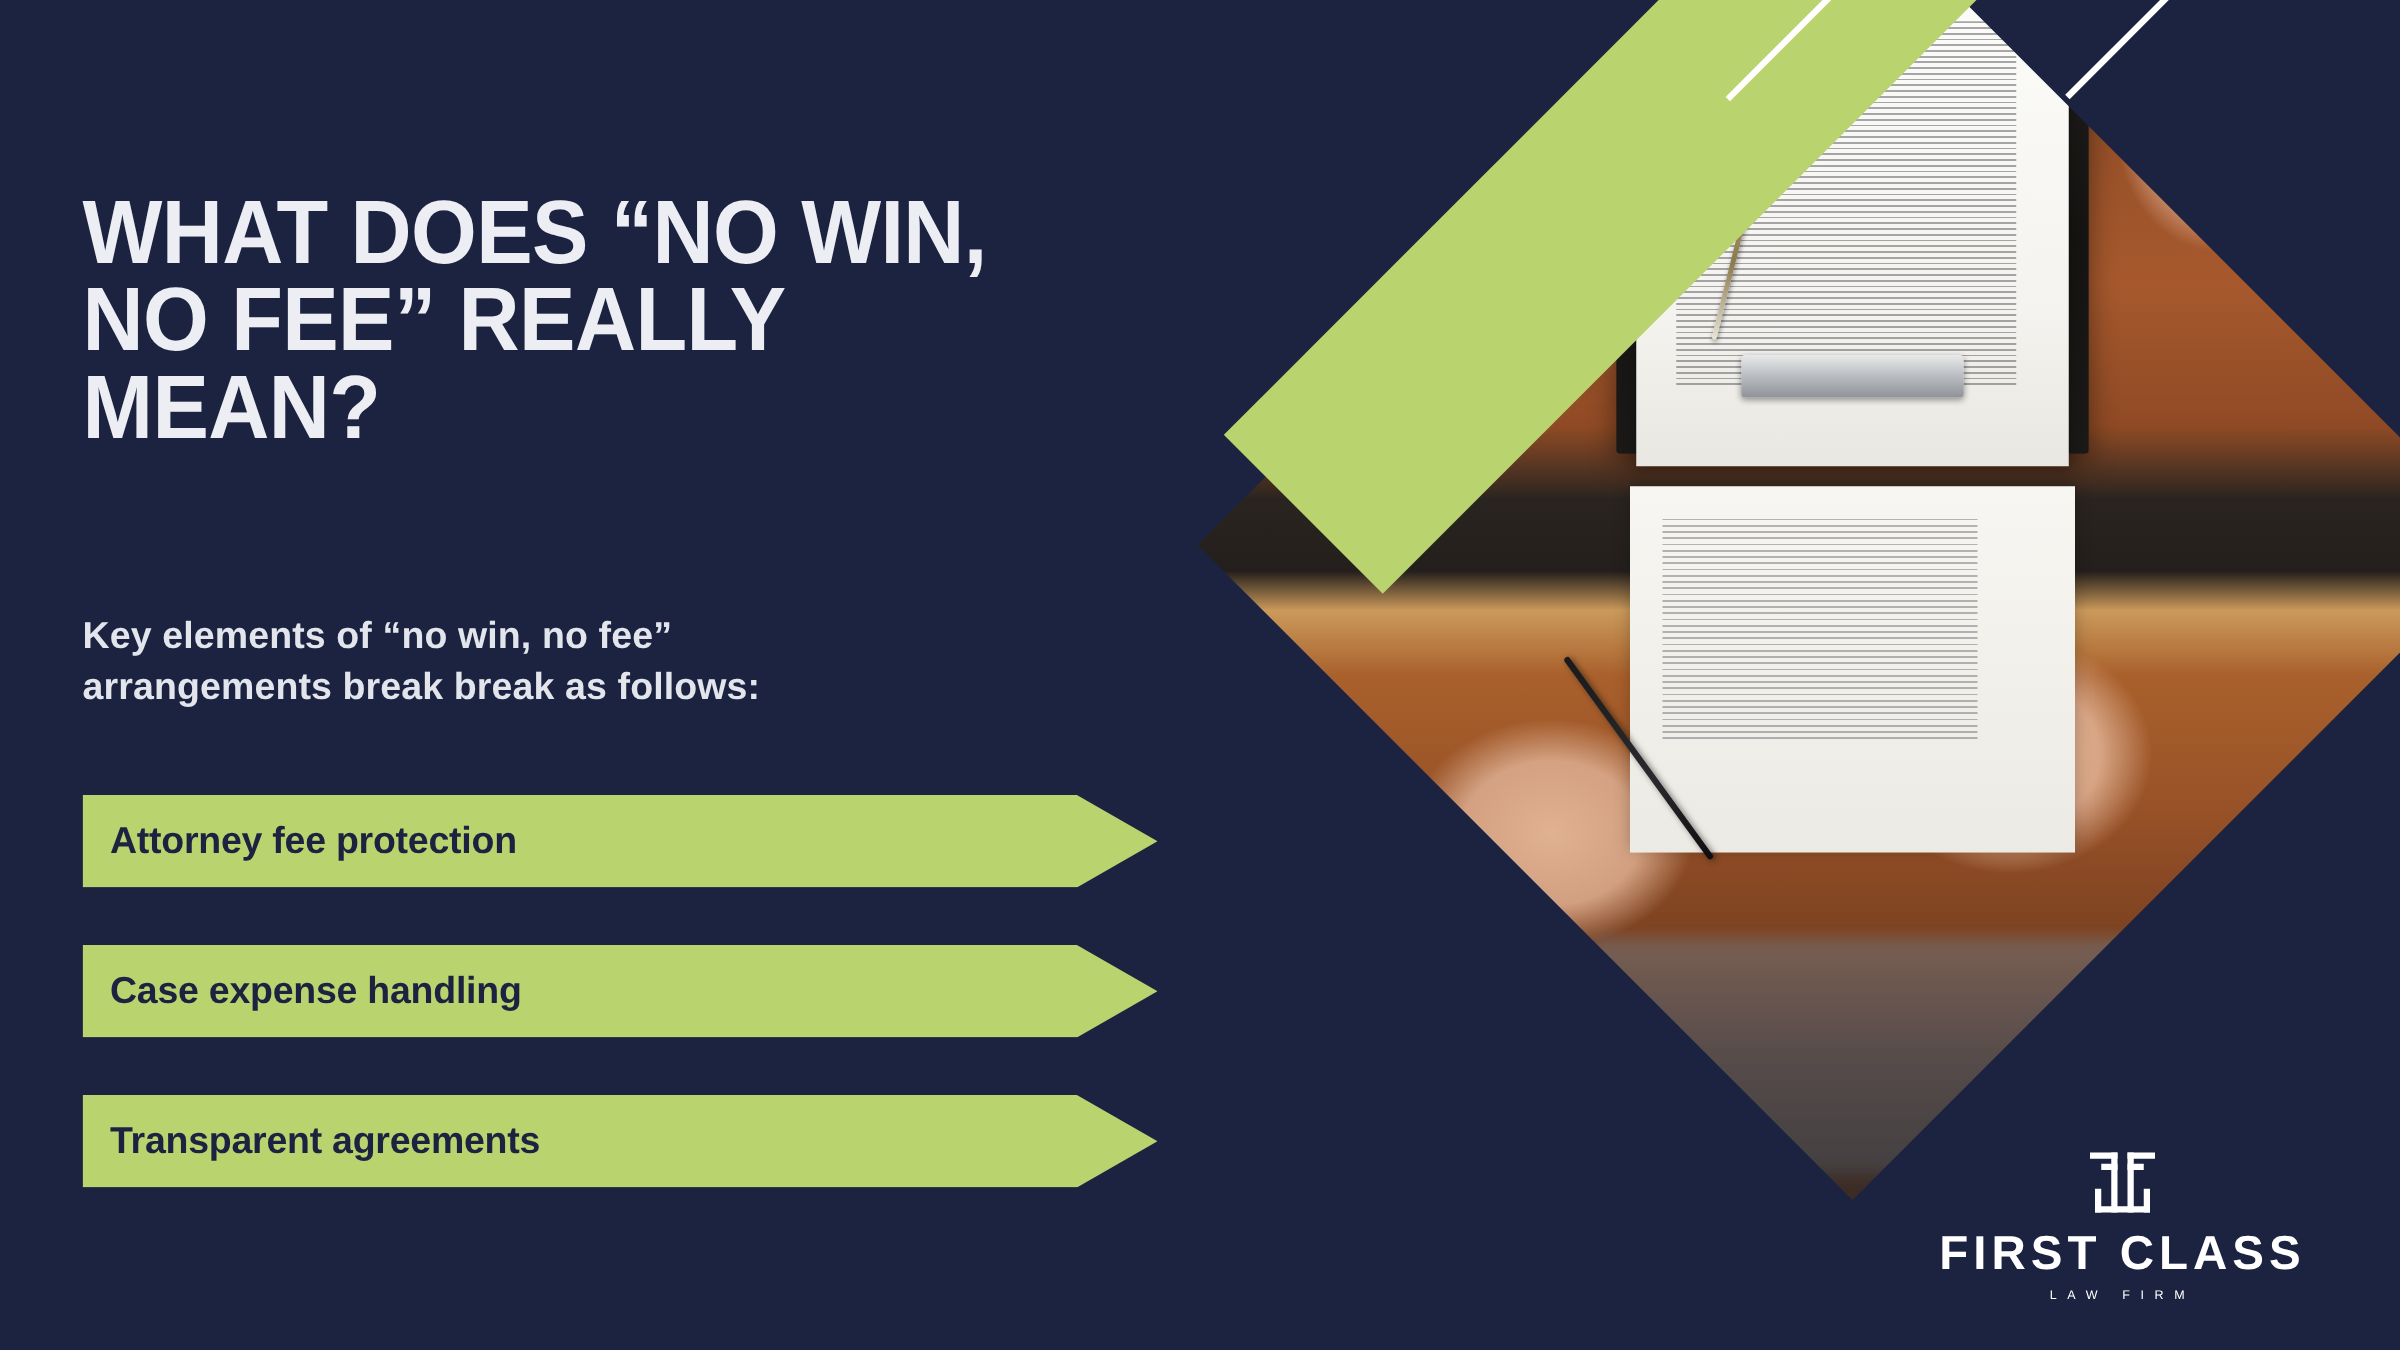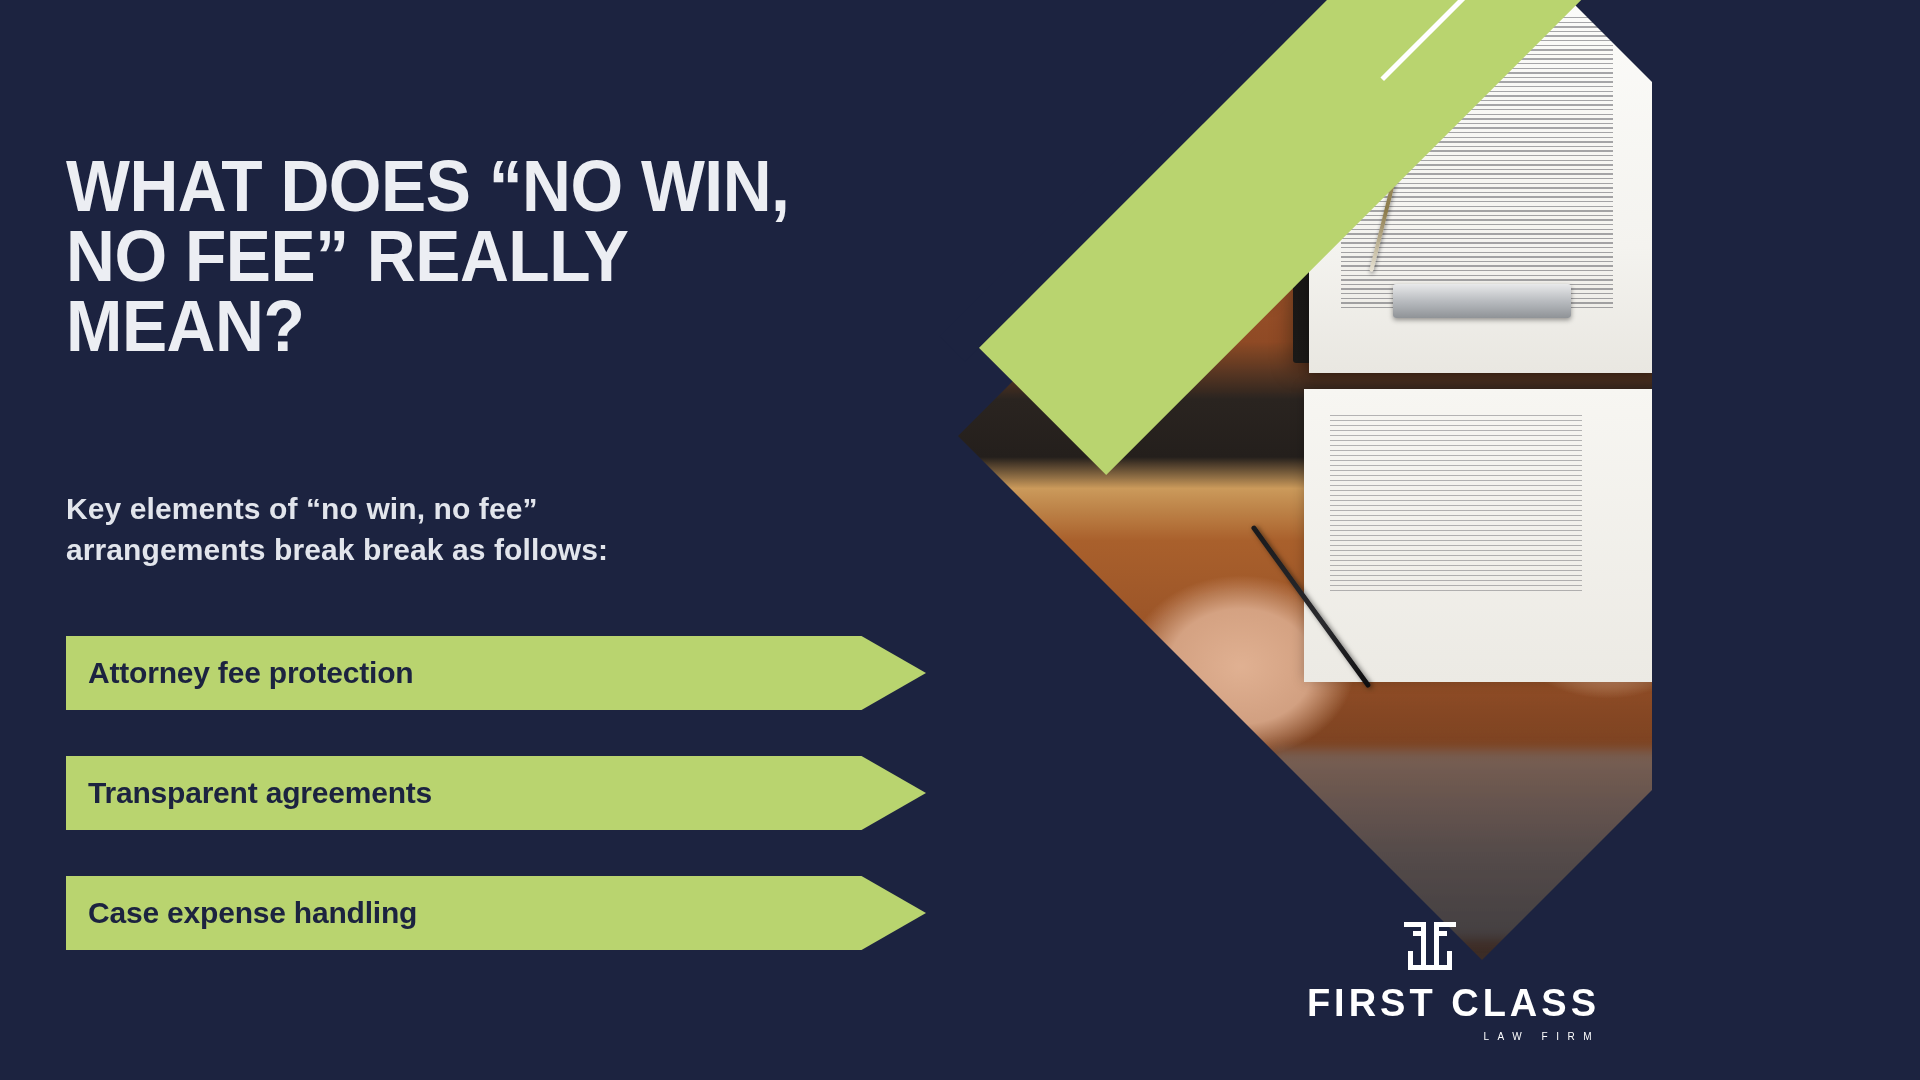--- a/index.html
+++ b/index.html
@@ -7,21 +7,21 @@
   html, body {
     width: 1920px;
     height: 1080px;
     overflow: hidden;
     background: #1c2340;
     font-family: "Liberation Sans", sans-serif;
   }
 
   #slide {
     position: relative;
-    width: 1652px;
+    width: 1920px;
     height: 1080px;
     background: #1c2340;
     overflow: hidden;
   }
 
   
   .photo-diamond {
     position: absolute;
     left: 958px;
     top: -88px;
@@ -253,21 +253,21 @@
     font-weight: 700;
     letter-spacing: -0.2px;
   }
 
   
   .logo {
     position: absolute;
     right: 52px;
     bottom: 38px;
     width: 340px;
-    text-align: right;
+    text-align: center;
     color: #ffffff;
   }
   .logo-mark {
     display: block;
     margin: 0 auto 12px;
   }
   .logo-name {
     font-size: 38px;
     font-weight: 700;
     letter-spacing: 4px;
@@ -315,26 +315,26 @@
 
     <div class="banner-list">
 
       <div class="banner">
         <div class="banner-shape"></div>
         <div class="banner-label">Attorney fee protection</div>
       </div>
 
       <div class="banner">
         <div class="banner-shape"></div>
-        <div class="banner-label">Transparent agreements</div>
+        <div class="banner-label">Case expense handling</div>
       </div>
 
       <div class="banner">
         <div class="banner-shape"></div>
-        <div class="banner-label">Case expense handling</div>
+        <div class="banner-label">Transparent agreements</div>
       </div>
 
     </div>
   </div>
 
   <div class="logo">
     <svg class="logo-mark" width="56" height="52" viewBox="0 0 56 52" aria-hidden="true">
       <g fill="#ffffff">
 
         <rect x="2" y="2" width="22" height="5"></rect>

